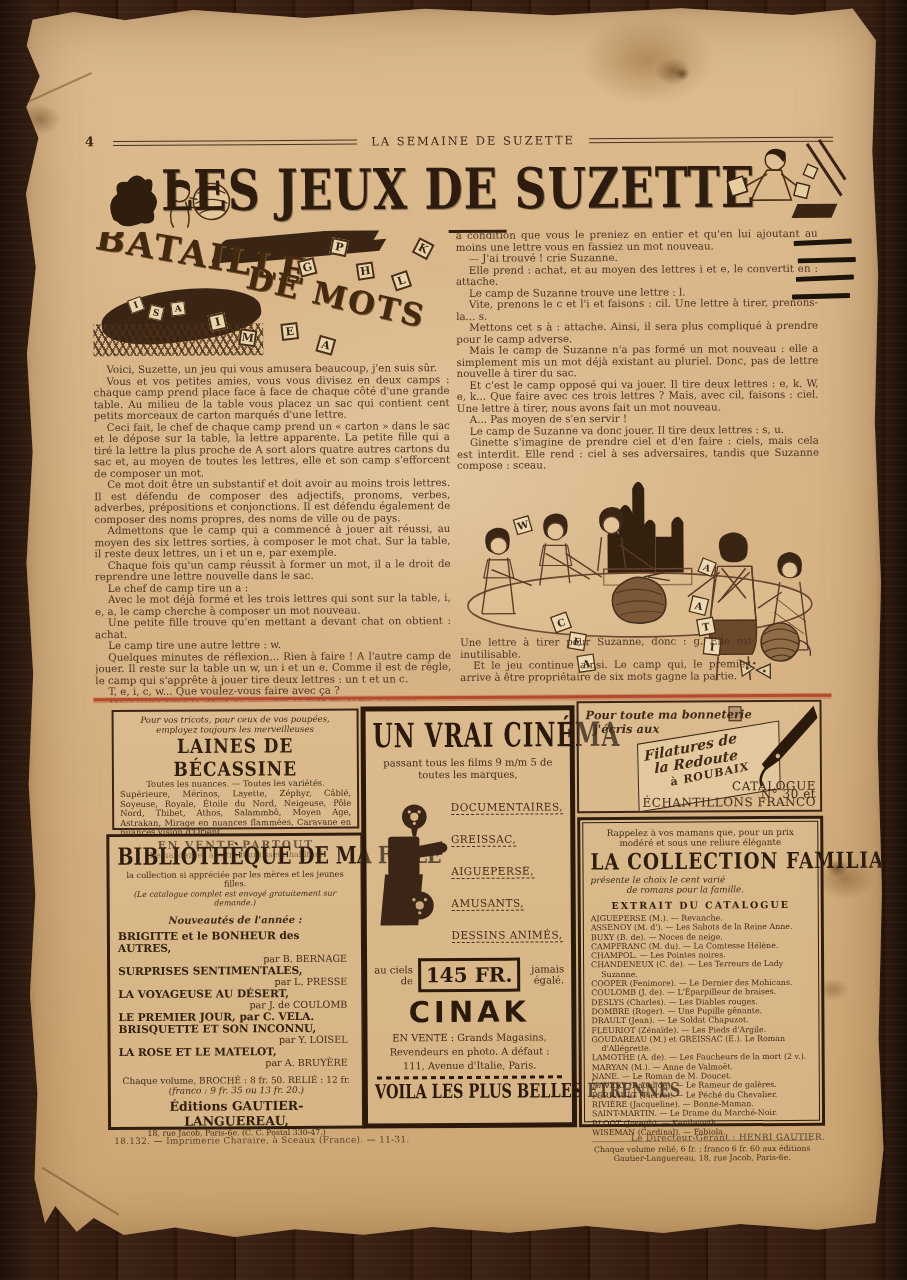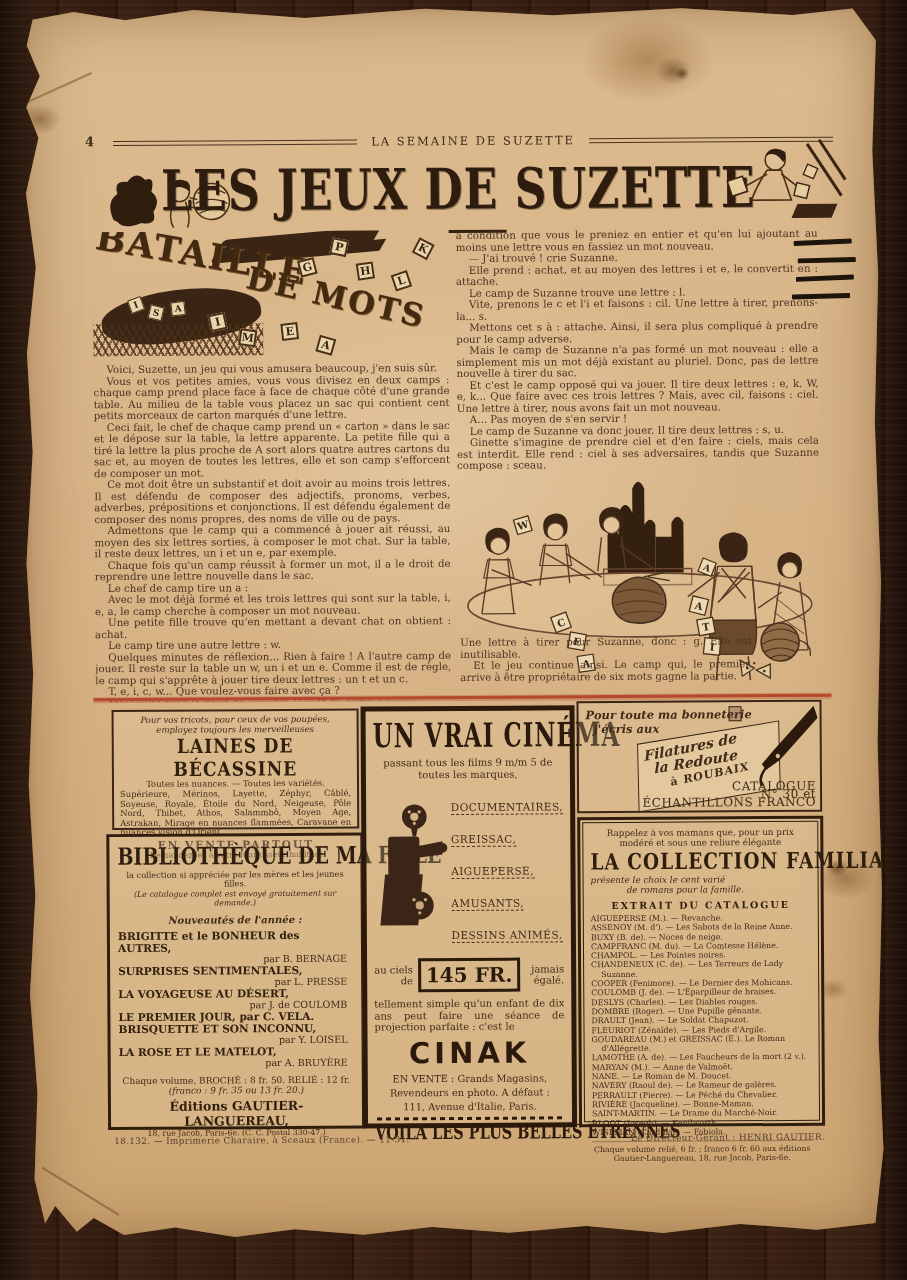--- a/index.html
+++ b/index.html
@@ -407,21 +407,20 @@
           <div class="cine-item"><span class="cine-item-inner">AIGUEPERSE,</span></div>
           <div class="cine-item"><span class="cine-item-inner">AMUSANTS,</span></div>
           <div class="cine-item"><span class="cine-item-inner">DESSINS ANIMÉS,</span></div>
         </div>
     </div>
     <div class="cin-price-row">
       <div class="cin-price-pre">au ciels de</div>
       <div class="cin-price-box">145 FR.</div>
       <div class="cin-price-post">jamais égalé.</div>
     </div>
-    <div class="cin-body">tellement simple qu'un enfant de dix ans peut faire une séance de projection parfaite : c'est le</div>
     <div class="cin-brand">CINAK</div>
     <div class="cin-vente">EN VENTE : Grands Magasins,</div>
     <div class="cin-vente">Revendeurs en photo. A défaut :</div>
     <div class="cin-vente">111, Avenue d'Italie, Paris.</div>
     <div class="cin-dots"></div>
     <div class="cin-slogan">VOILA LES PLUS BELLES ÉTRENNES</div>
   </div>
 
   <div class="ad ad-redoute">
     <div class="red-l1">Pour toute ma bonneterie</div>

